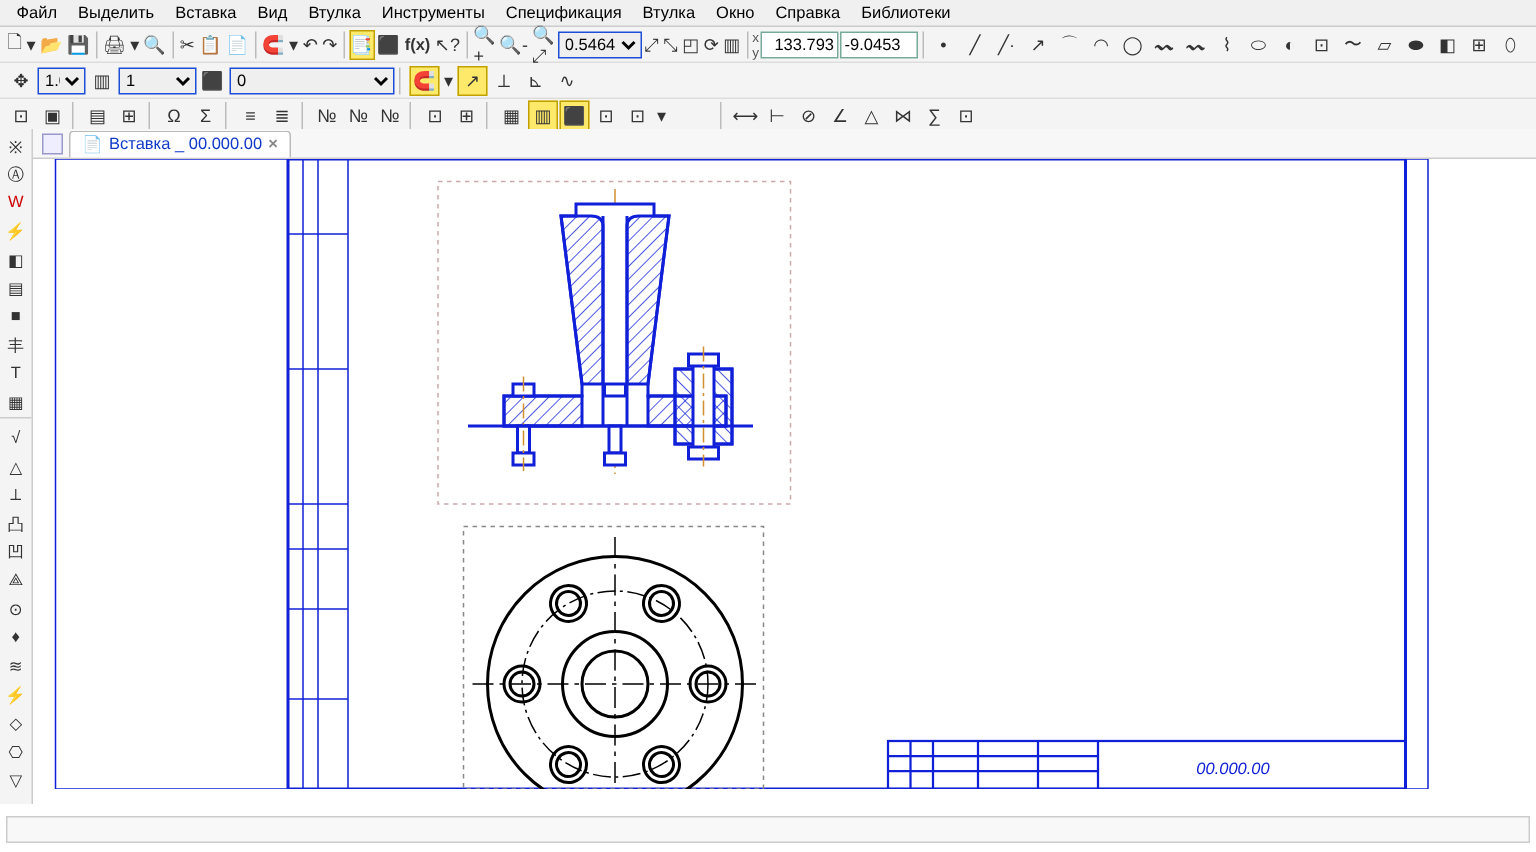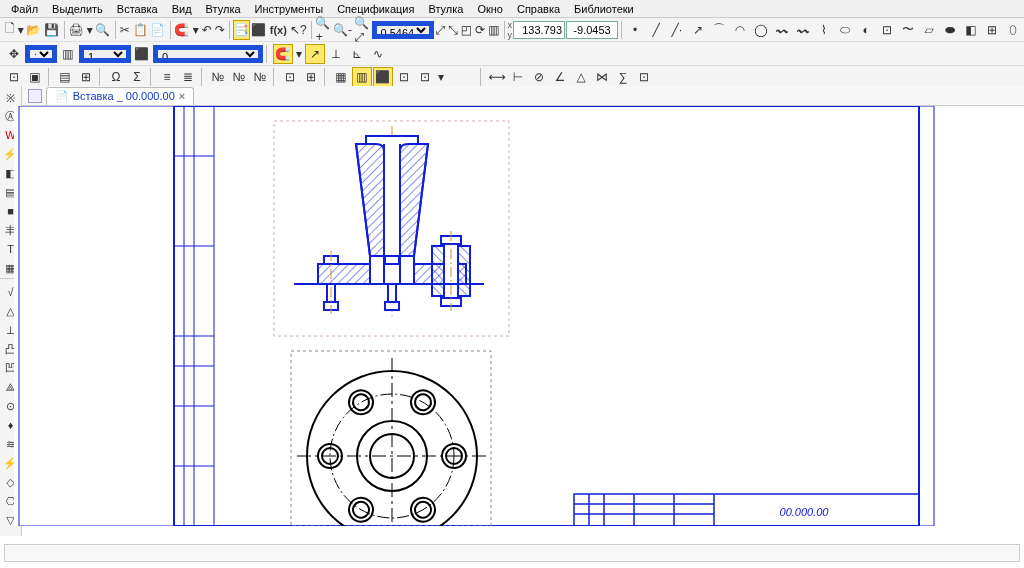--- a/index.html
+++ b/index.html
@@ -3,27 +3,27 @@
 <meta charset="utf-8">
 <style>
   * { box-sizing: border-box; margin: 0; padding: 0; font-family: Tahoma, sans-serif; font-size: 11px; }
   body { background: #fff; width: 1024px; height: 568px; overflow: hidden; position: relative; }
   .menubar { display: flex; align-items: center; height: 18px; padding: 0 4px; background: #f0f0f0; border-bottom: 1px solid #ccc; }
   .menubar span { padding: 2px 7px; cursor: default; }
   .toolbar { display: flex; align-items: center; height: 24px; padding: 1px 4px; background: #f4f4f4; border-bottom: 1px solid #ddd; gap: 1px; }
   .tb-btn { width: 20px; height: 20px; border: 1px solid transparent; display: flex; align-items: center; justify-content: center; font-size: 12px; color: #333; }
   .tb-sep { width: 4px; height: 18px; border-left: 1px solid #bbb; margin: 0 2px; }
   .tb-input { height: 18px; border: 1px solid #7a9; padding: 0 2px; font-size: 11px; }
-  .tb-sel { height: 18px; border: 5px solid #1d4ed8; font-size: 11px; }
+  .tb-sel { height: 18px; border: 1px solid #1d4ed8; font-size: 11px; }
   .left-tools { position: absolute; left: 0; top: 86px; width: 22px; bottom: 32px; background: #f4f4f4; border-right: 1px solid #ccc; display: flex; flex-direction: column; align-items: center; padding-top: 2px; gap: 1px; }
   .left-tools .tb-btn { width: 18px; height: 18px; font-size: 11px; }
   .doc-tabs { position: absolute; left: 22px; right: 0; top: 86px; height: 20px; background: #f7f7f7; border-bottom: 1px solid #ccc; display: flex; align-items: center; padding-left: 6px; }
   .doc-tab { display: flex; align-items: center; gap: 4px; padding: 2px 8px; background: #fff; border: 1px solid #bbb; border-bottom: none; border-radius: 3px 3px 0 0; font-size: 11px; color: #1038c8;}
   .doc-tab .tab-close { color: #888; font-weight: bold; cursor: pointer; }
-  .canvas { position: absolute; left: 14px; top: 106px; right: 0; height: 420px; background: #fff; overflow: hidden; }
+  .canvas { position: absolute; left: 32px; top: 106px; right: 0; height: 420px; background: #fff; overflow: hidden; }
   .status { position: absolute; left: 4px; right: 4px; bottom: 6px; height: 18px; border: 1px solid #ccc; background: #f8f8f8; }
   .hilite { background: #ffe96b; border:1px solid #c0a000;}
   .row2-group { display:flex; align-items:center; gap:1px;}
 </style>
 </head>
 <body>
 
 <div class="menubar">
   <span>Файл</span>
   <span>Выделить</span>
@@ -71,21 +71,21 @@
     <option>0.5464</option>
   </select>
   <div class="tb-btn">⤢</div>
   <div class="tb-btn">⤡</div>
   <div class="tb-btn">◰</div>
   <div class="tb-btn">⟳</div>
   <div class="tb-btn">▥</div>
   <div class="tb-sep"></div>
   <span style="font-size:9px;color:#555">x<br>y</span>
   <input class="tb-input" style="width: 52px; text-align: right;" value="133.793">
-  <input class="tb-input" style="width: 52px; text-align: center;" value="-9.0453">
+  <input class="tb-input" style="width: 52px; text-align: left;" value="-9.0453">
   <div class="tb-sep"></div>
   <div class="row2-group">
     <div class="tb-btn">•</div>
     <div class="tb-btn">╱</div>
     <div class="tb-btn">╱·</div>
     <div class="tb-btn">↗</div>
     <div class="tb-btn">⌒</div>
     <div class="tb-btn">◠</div>
     <div class="tb-btn">◯</div>
     <div class="tb-btn">〰</div>

